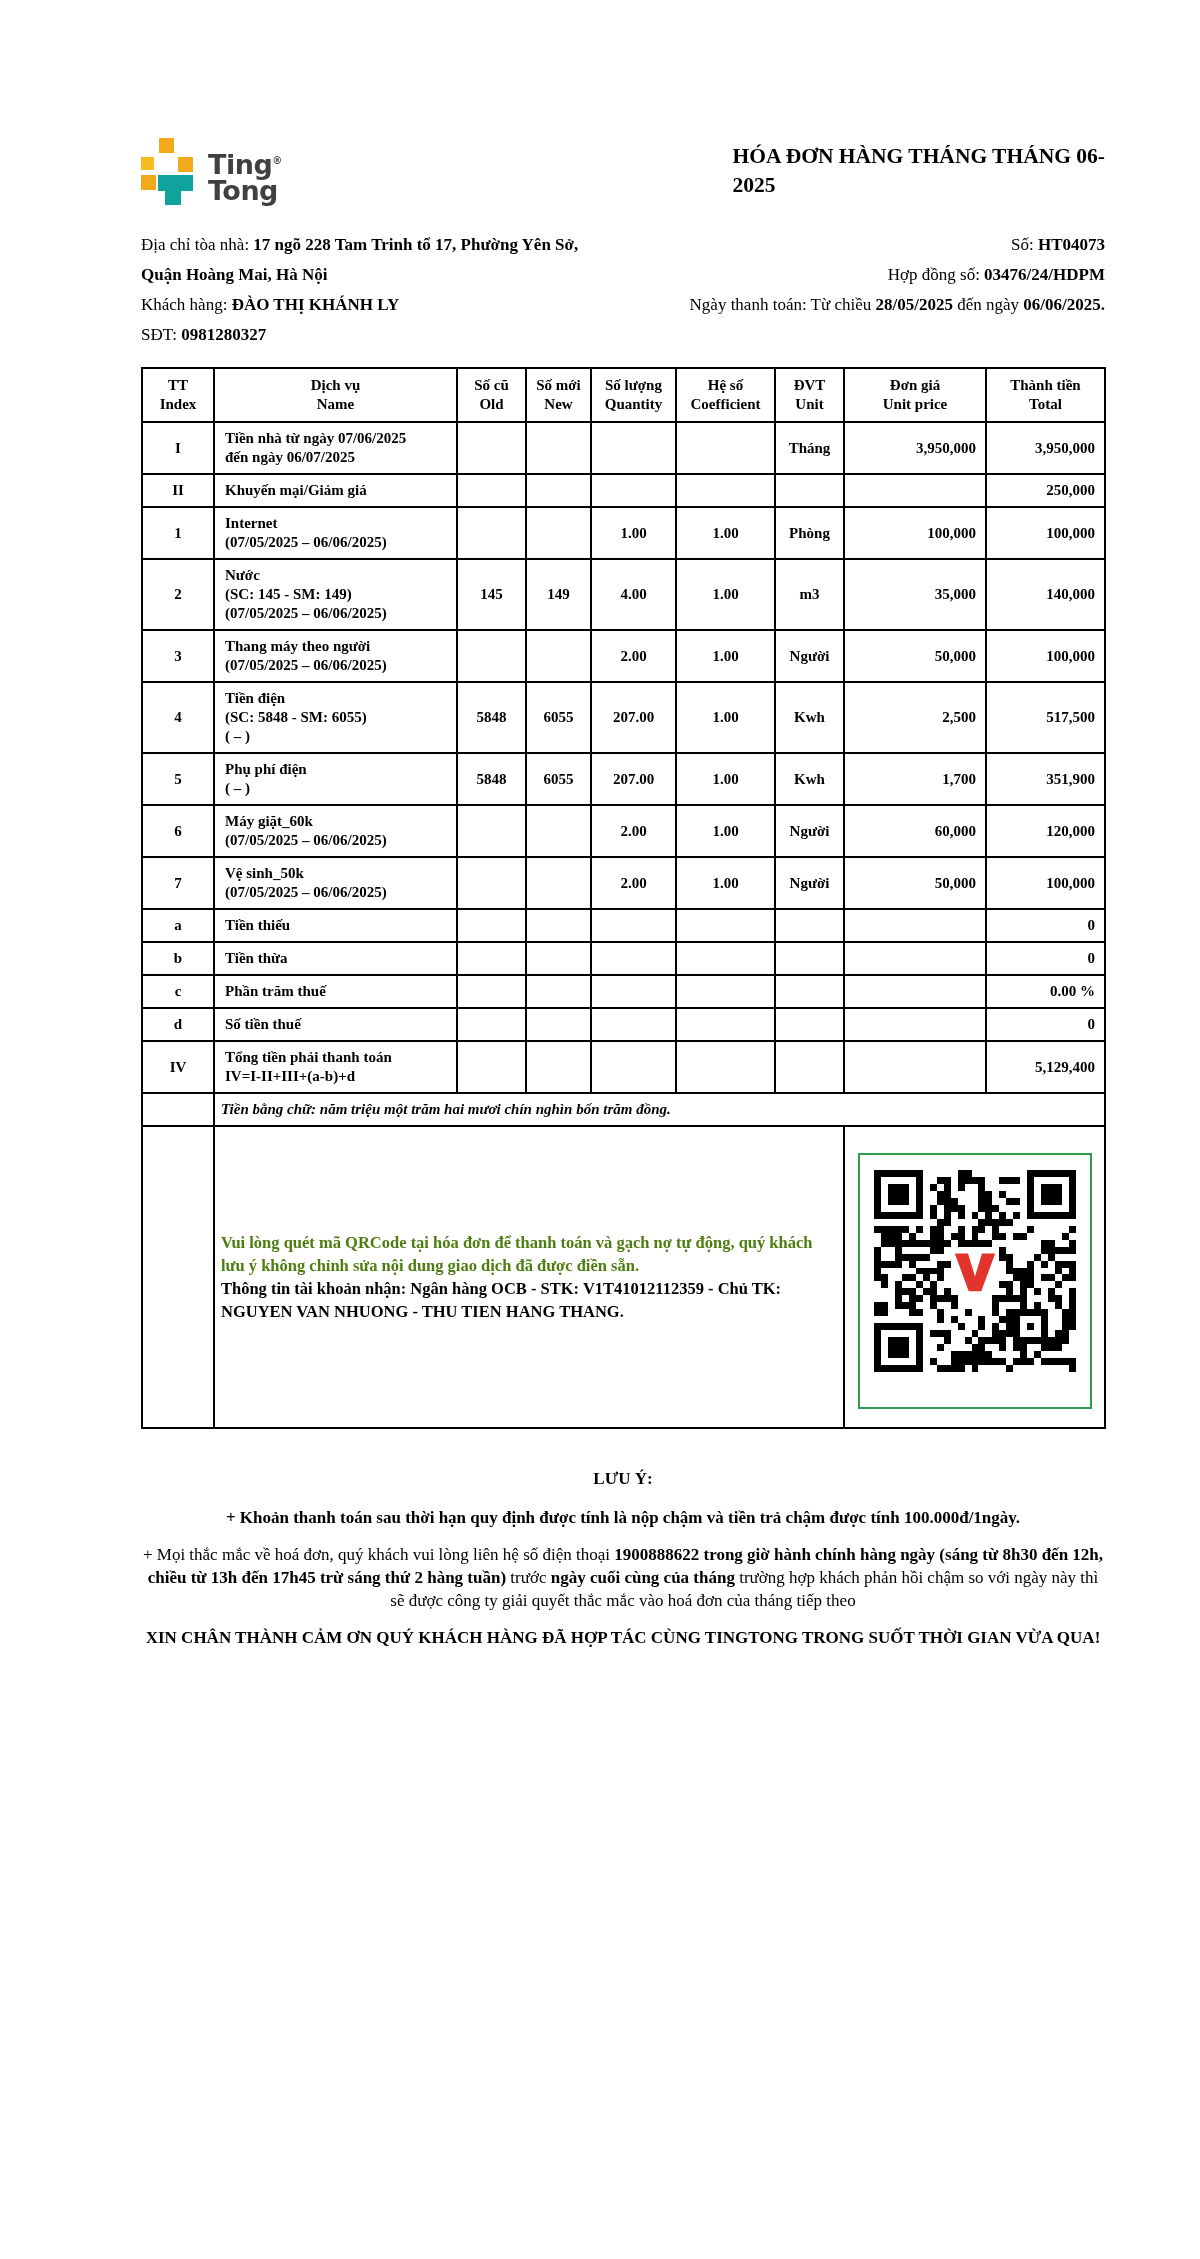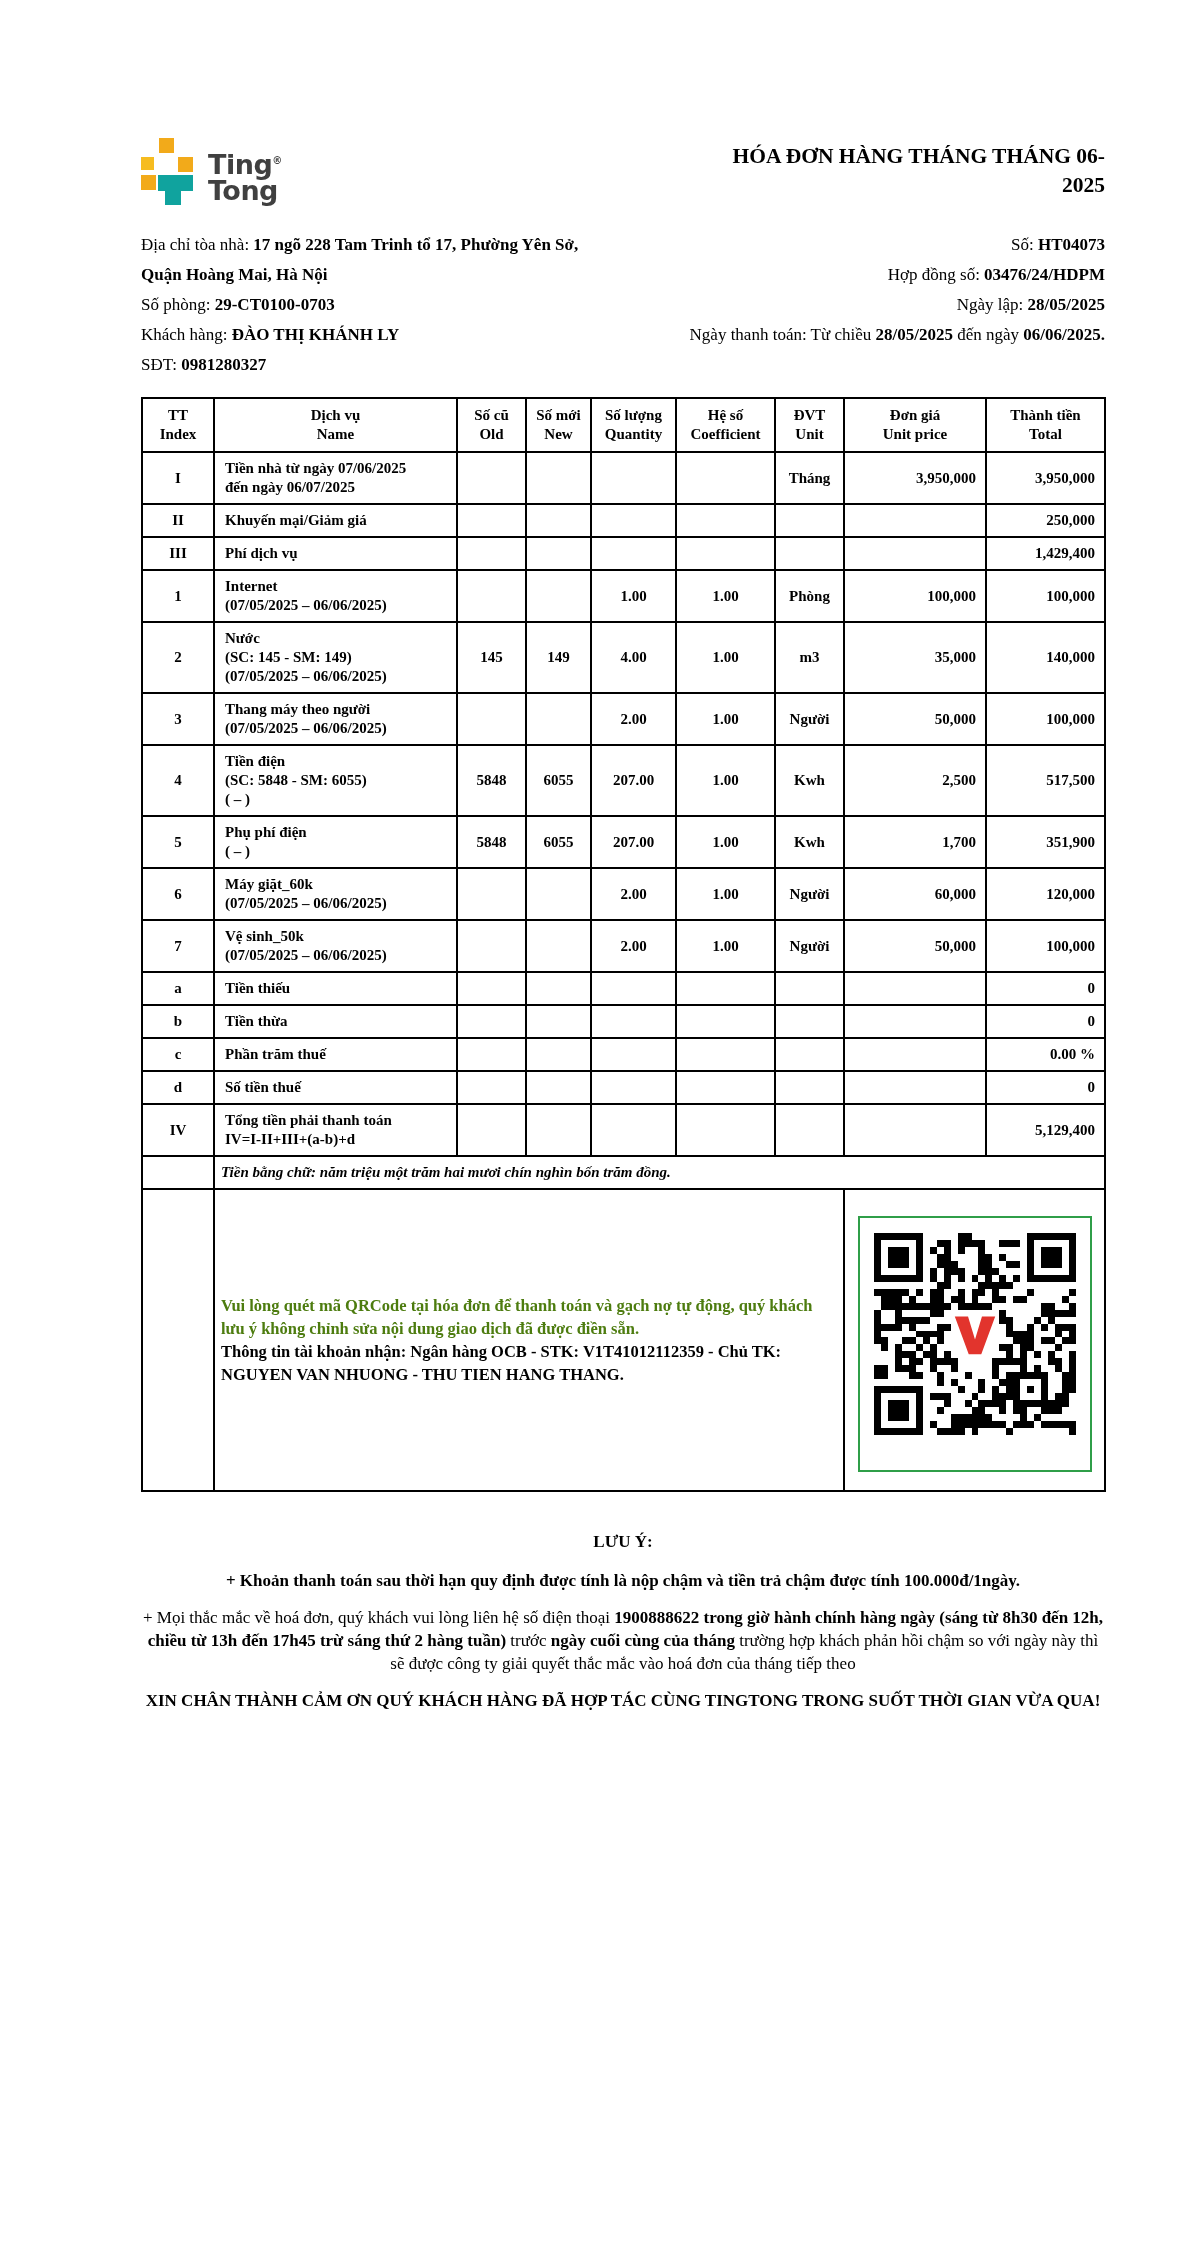--- a/index.html
+++ b/index.html
@@ -16,21 +16,21 @@
   .sq-g{background:#F2AA1A;} .sq-g2{background:#F6BC1F;} .sq-t{background:#10A39E;}
   .m1{left:18px;top:0;width:15px;height:15px;}
   .m2{left:0;top:19px;width:13px;height:13px;}
   .m3{left:37px;top:19px;width:15px;height:15px;}
   .m4{left:0;top:37px;width:15px;height:15px;}
   .m5{left:17px;top:37px;width:35px;height:16px;}
   .m6{left:24px;top:53px;width:16px;height:14px;}
   .logo-text{font-family:"DejaVu Sans",sans-serif;font-weight:bold;color:#404040;
              font-size:27px;line-height:26px;letter-spacing:-0.5px;margin-top:10px;}
   .logo-text sup{font-size:10px;vertical-align:super;}
-  .title{text-align:right;font-weight:bold;font-size:21.5px;line-height:29px;margin-top:4px;}
+  .title{font-weight:bold;font-size:21.5px;line-height:29px;margin-top:4px;}
 
   
   .info{margin-top:24px;}
   .info-row{display:flex;justify-content:space-between;font-size:17px;line-height:30px;gap:8px;}
   .il{text-align:left;} .ir{text-align:right;}
 
   
   table.inv{margin-top:17px;width:963px;border-collapse:collapse;table-layout:fixed;}
   table.inv th,table.inv td{border:2px solid #000;font-size:15px;font-weight:bold;
       vertical-align:middle;padding:6px 6px;line-height:19px;word-wrap:break-word;}
@@ -85,24 +85,20 @@
     <div class="info">
       <div class="info-row">
         <div class="il"><span>Địa chỉ tòa nhà: </span><span class="b">17 ngõ 228 Tam Trinh tổ 17, Phường Yên Sở,</span></div>
         <div class="ir"><span>Số: </span><span class="b">HT04073</span></div>
       </div>
       <div class="info-row">
         <div class="il"><span class="b">Quận Hoàng Mai, Hà Nội</span></div>
         <div class="ir"><span>Hợp đồng số: </span><span class="b">03476/24/HDPM</span></div>
       </div>
       <div class="info-row">
-        <div class="il"><span>Số phòng: </span><span class="b">29-CT0100-0703</span></div>
-        <div class="ir"><span>Ngày lập: </span><span class="b">28/05/2025</span></div>
-      </div>
-      <div class="info-row">
         <div class="il"><span>Khách hàng: </span><span class="b">ĐÀO THỊ KHÁNH LY</span></div>
         <div class="ir"><span>Ngày thanh toán: Từ chiều </span><span class="b">28/05/2025</span><span> đến ngày </span><span class="b">06/06/2025.</span></div>
       </div>
       <div class="info-row">
         <div class="il"><span>SĐT: </span><span class="b">0981280327</span></div>
         <div class="ir"></div>
       </div>
     </div>
 
     <table class="inv">
@@ -177,33 +173,20 @@
             <td class="c-name">
               <div>Khuyến mại/Giảm giá</div>
             </td>
             <td class="c-num"></td>
             <td class="c-num"></td>
             <td class="c-num"></td>
             <td class="c-num"></td>
             <td class="c-num"></td>
             <td class="c-price"></td>
             <td class="c-total">250,000</td>
-          </tr>
-          <tr>
-            <td class="c-tt">III</td>
-            <td class="c-name">
-              <div>Phí dịch vụ</div>
-            </td>
-            <td class="c-num"></td>
-            <td class="c-num"></td>
-            <td class="c-num"></td>
-            <td class="c-num"></td>
-            <td class="c-num"></td>
-            <td class="c-price"></td>
-            <td class="c-total">1,429,400</td>
           </tr>
           <tr>
             <td class="c-tt">1</td>
             <td class="c-name">
               <div>Internet</div>
               <div>(07/05/2025 – 06/06/2025)</div>
             </td>
             <td class="c-num"></td>
             <td class="c-num"></td>
             <td class="c-num">1.00</td>

